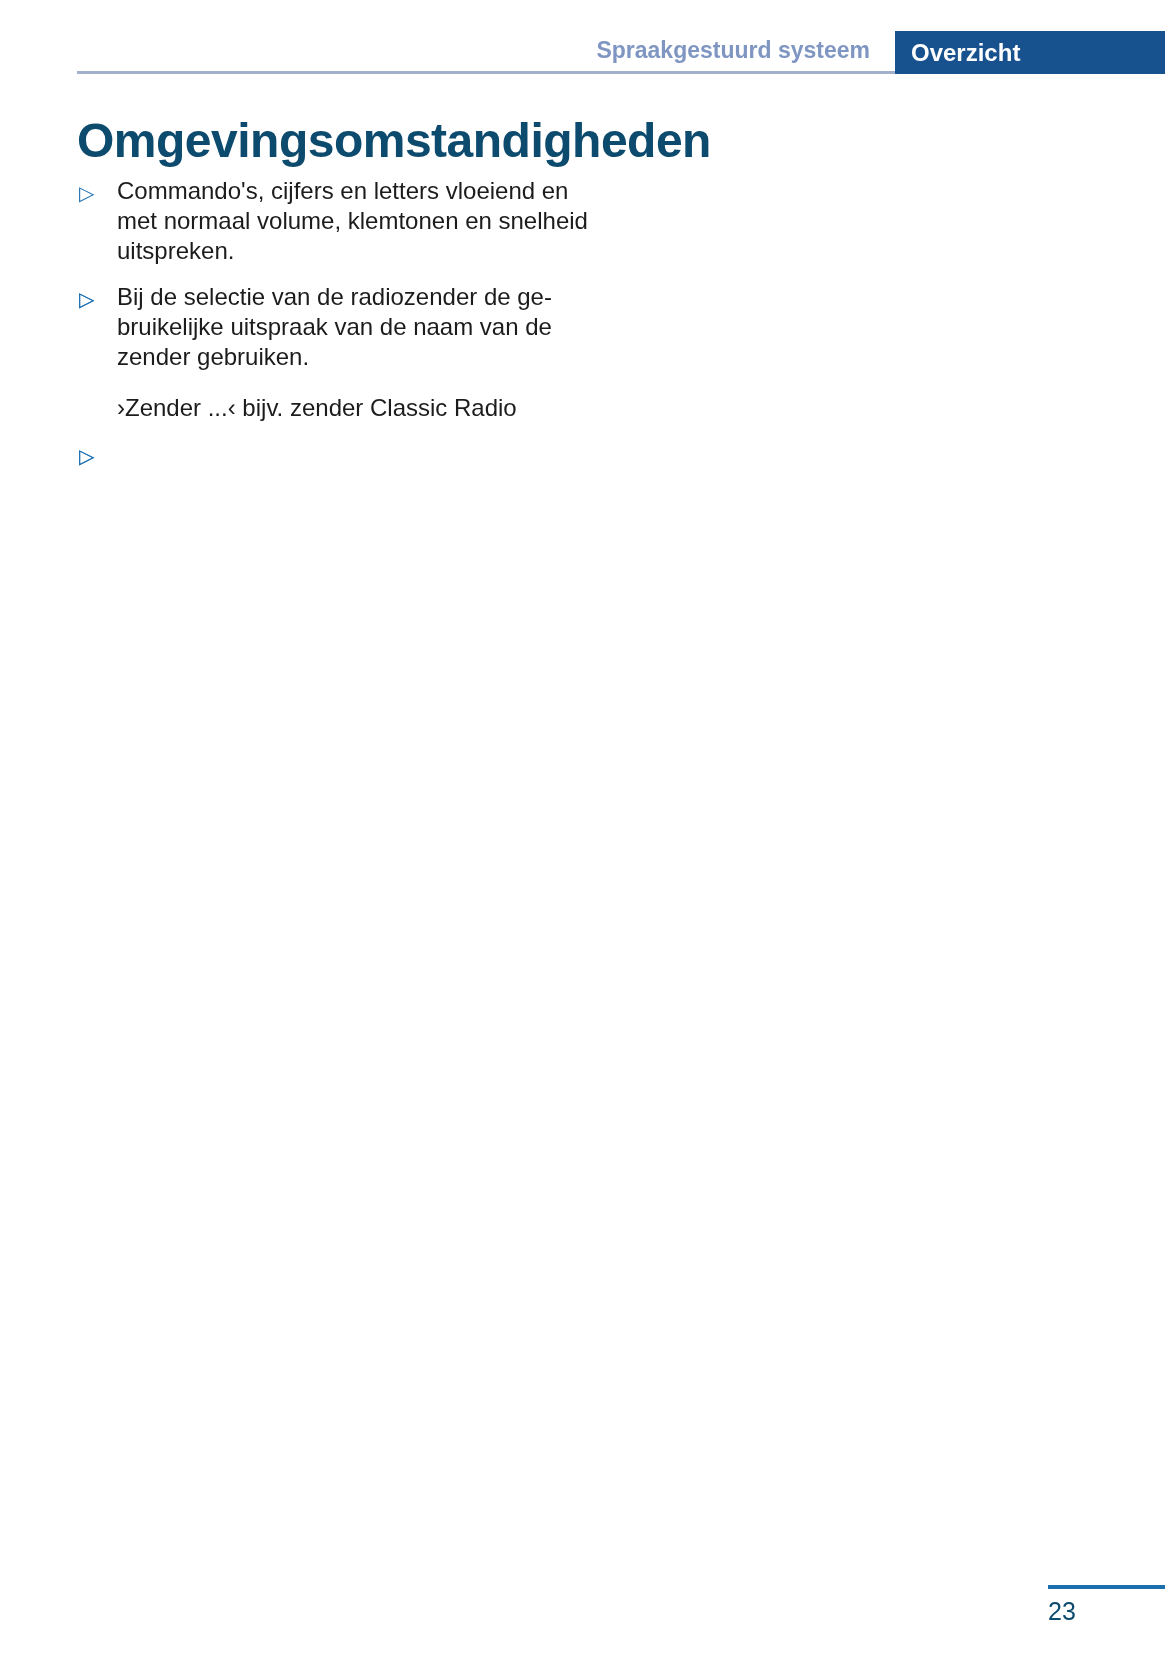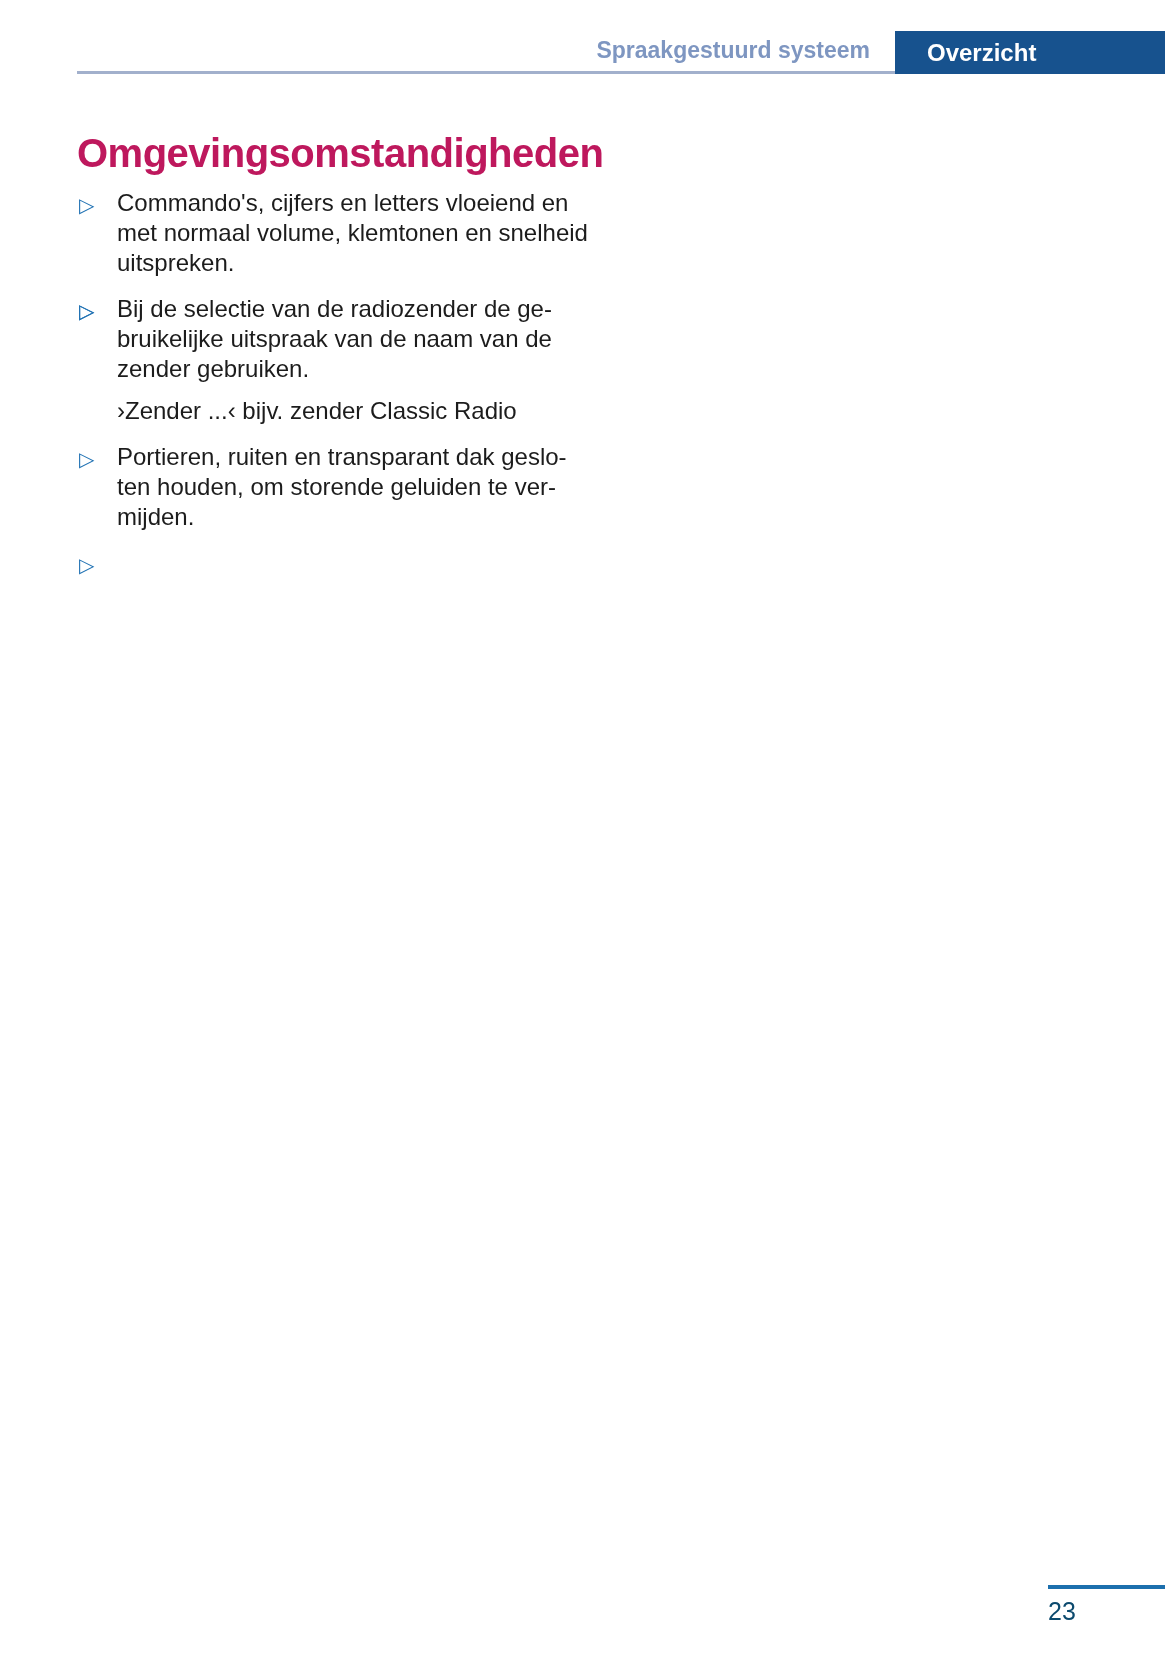--- a/index.html
+++ b/index.html
@@ -37,43 +37,43 @@
   }
   .chapter-tab {
     position: absolute;
     top: 31px;
     left: 895px;
     right: 0;
     height: 43px;
     background: #17528E;
     display: flex;
     align-items: center;
-    padding-left: 32px;
+    padding-left: 16px;
     box-sizing: border-box;
   }
   .chapter-tab-label {
     color: #ffffff;
     font-size: 24px;
     font-weight: bold;
     line-height: 24px;
   }
 
   
   .content {
     position: absolute;
     top: 118px;
     left: 77px;
     width: 560px;
   }
   .page-heading {
-    margin: 12px 0 12px 0;
-    font-size: 40px;
+    margin: 0 0 12px 0;
+    font-size: 48px;
     font-weight: bold;
     line-height: 46px;
-    color: #be185d;
+    color: #0c4a6e;
     letter-spacing: -0.5px;
   }
   .instruction-list {
     list-style: none;
     margin: 0;
     padding: 0;
   }
   .instruction-list li {
     position: relative;
     padding-left: 40px;
@@ -87,21 +87,21 @@
     left: 2px;
     top: 2px;
     font-size: 20px;
     line-height: 30px;
     color: #2273B4;
   }
   .bullet-text {
     white-space: pre-line;
   }
   .example-text {
-    margin-top: 12px;
+    margin-top: 21px;
     white-space: pre-line;
   }
 
   
   .footer-rule {
     position: absolute;
     top: 1585px;
     left: 1048px;
     right: 0;
     height: 4px;
@@ -144,23 +144,20 @@
       </li>
       <li>
         <span class="marker">▷</span>
         <span class="bullet-text">Bij de selectie van de radiozender de ge-
 bruikelijke uitspraak van de naam van de
 zender gebruiken.</span>
         <div class="example-text">›Zender ...‹ bijv. zender Classic Radio</div>
       </li>
       <li>
         <span class="marker">▷</span>
-        <span class="bullet-text">Portieren, ruiten en transparant dak geslo-
-ten houden, om storende geluiden te ver-
-mijden.</span>
       </li>
       <li>
         <span class="marker">▷</span>
       </li>
     </ul>
   </main>
 
   <footer>
     <div class="footer-rule"></div>
     <div class="page-number">23</div>

